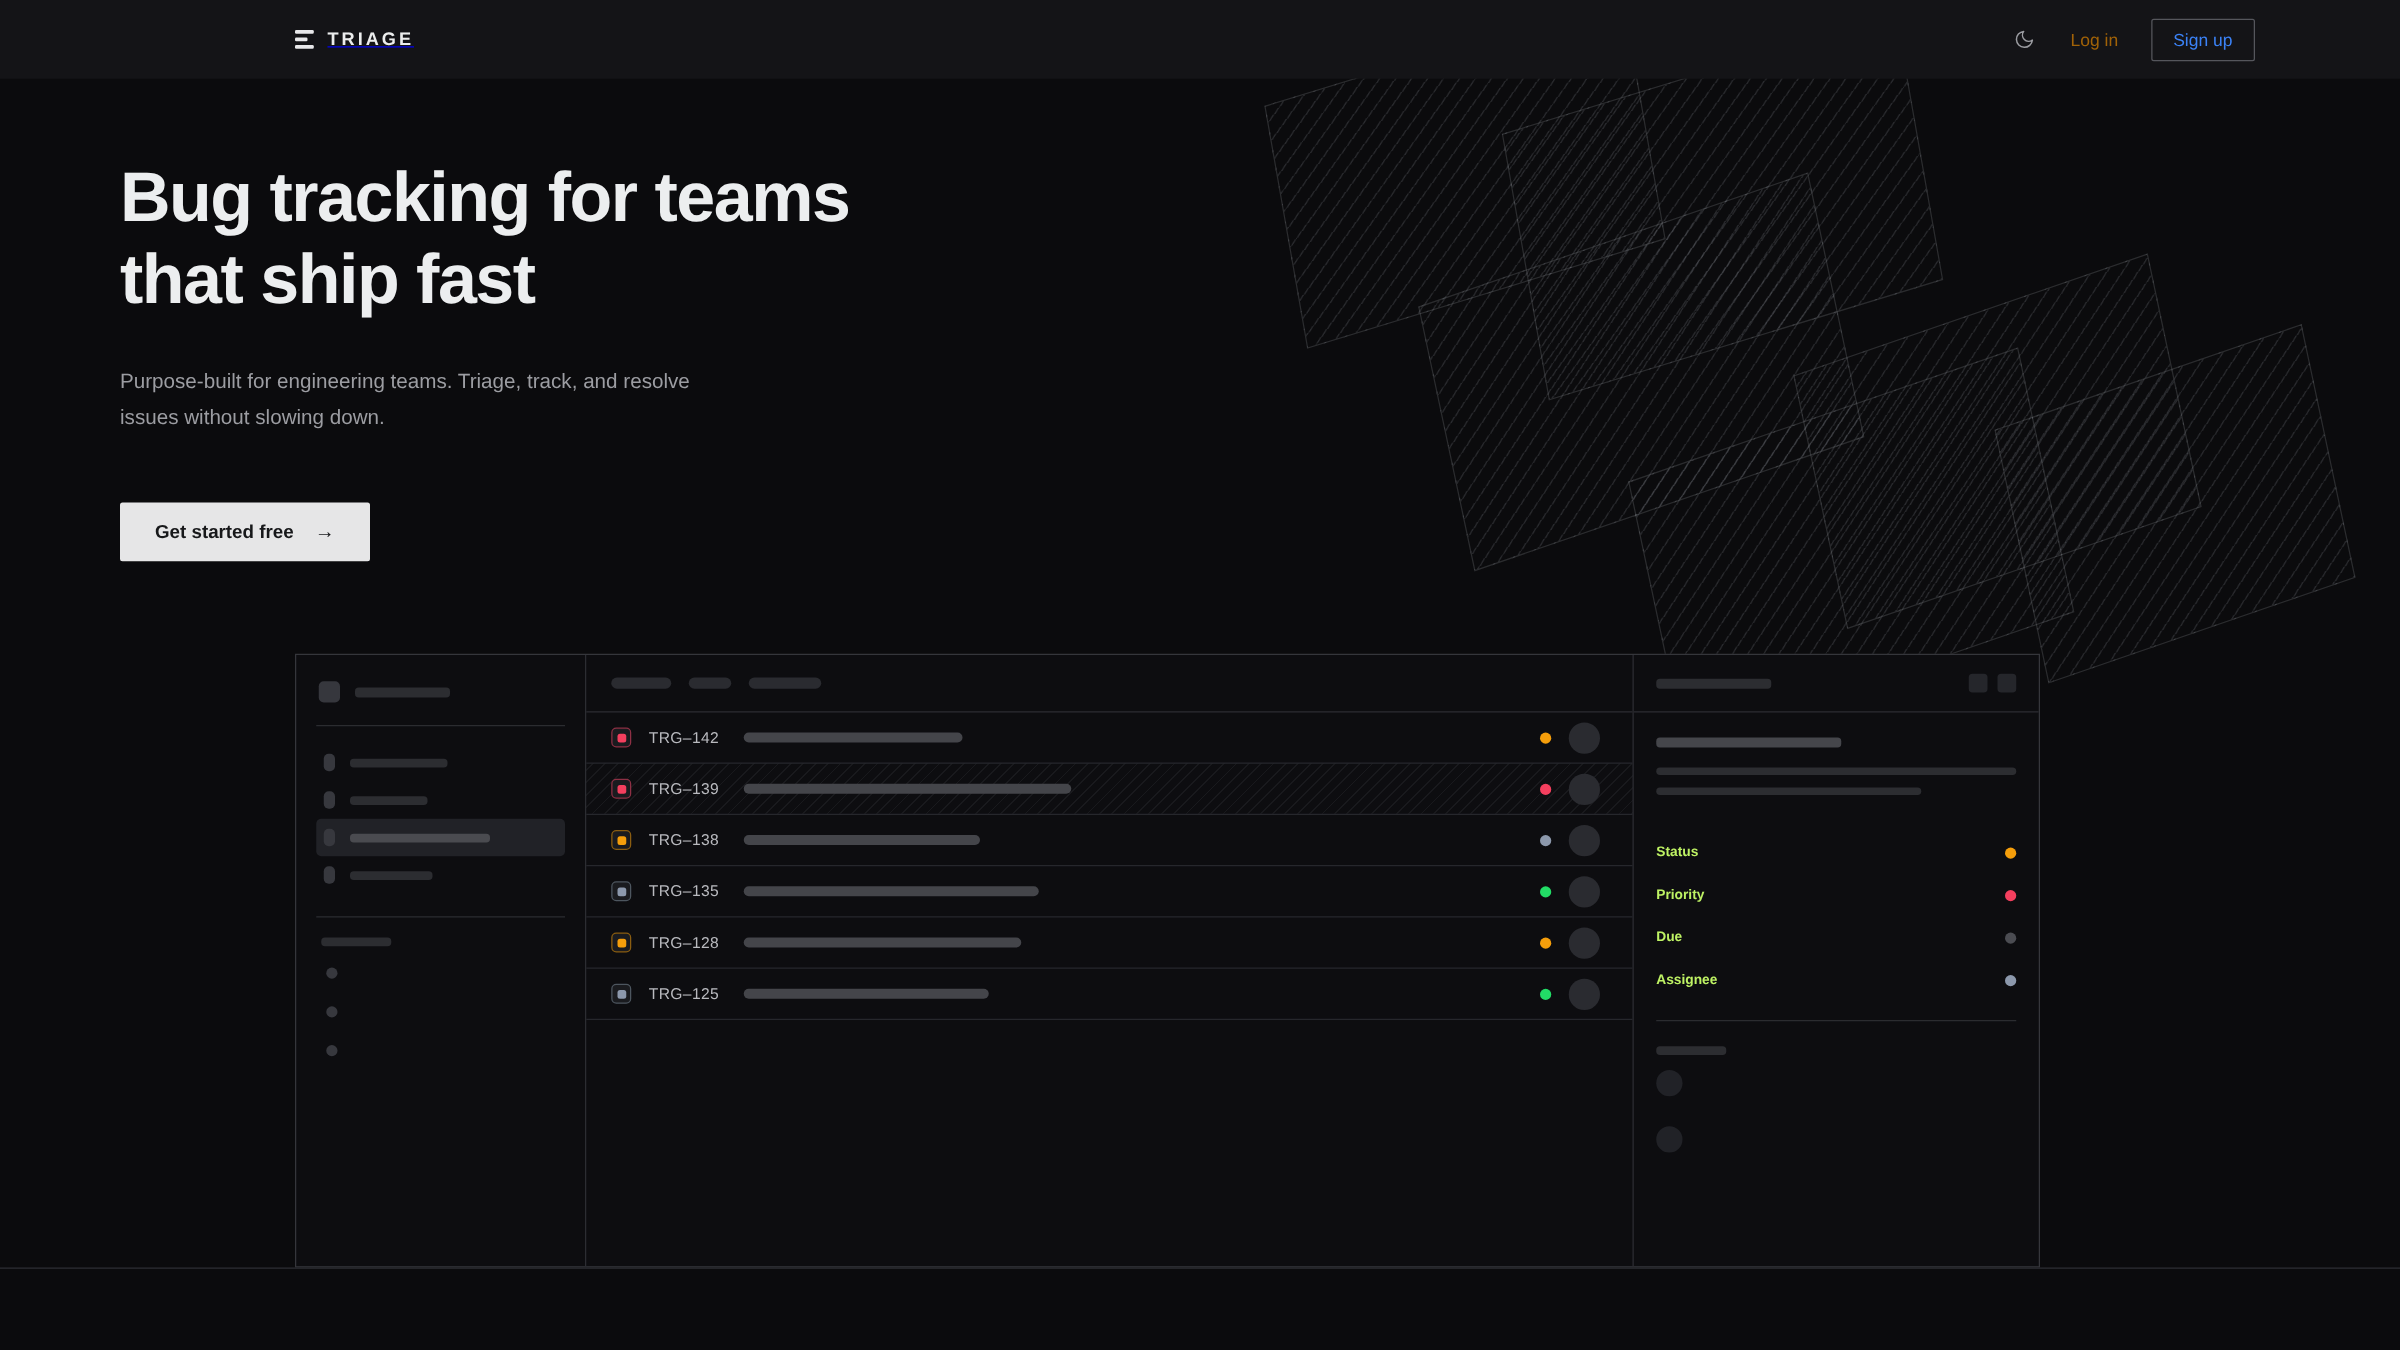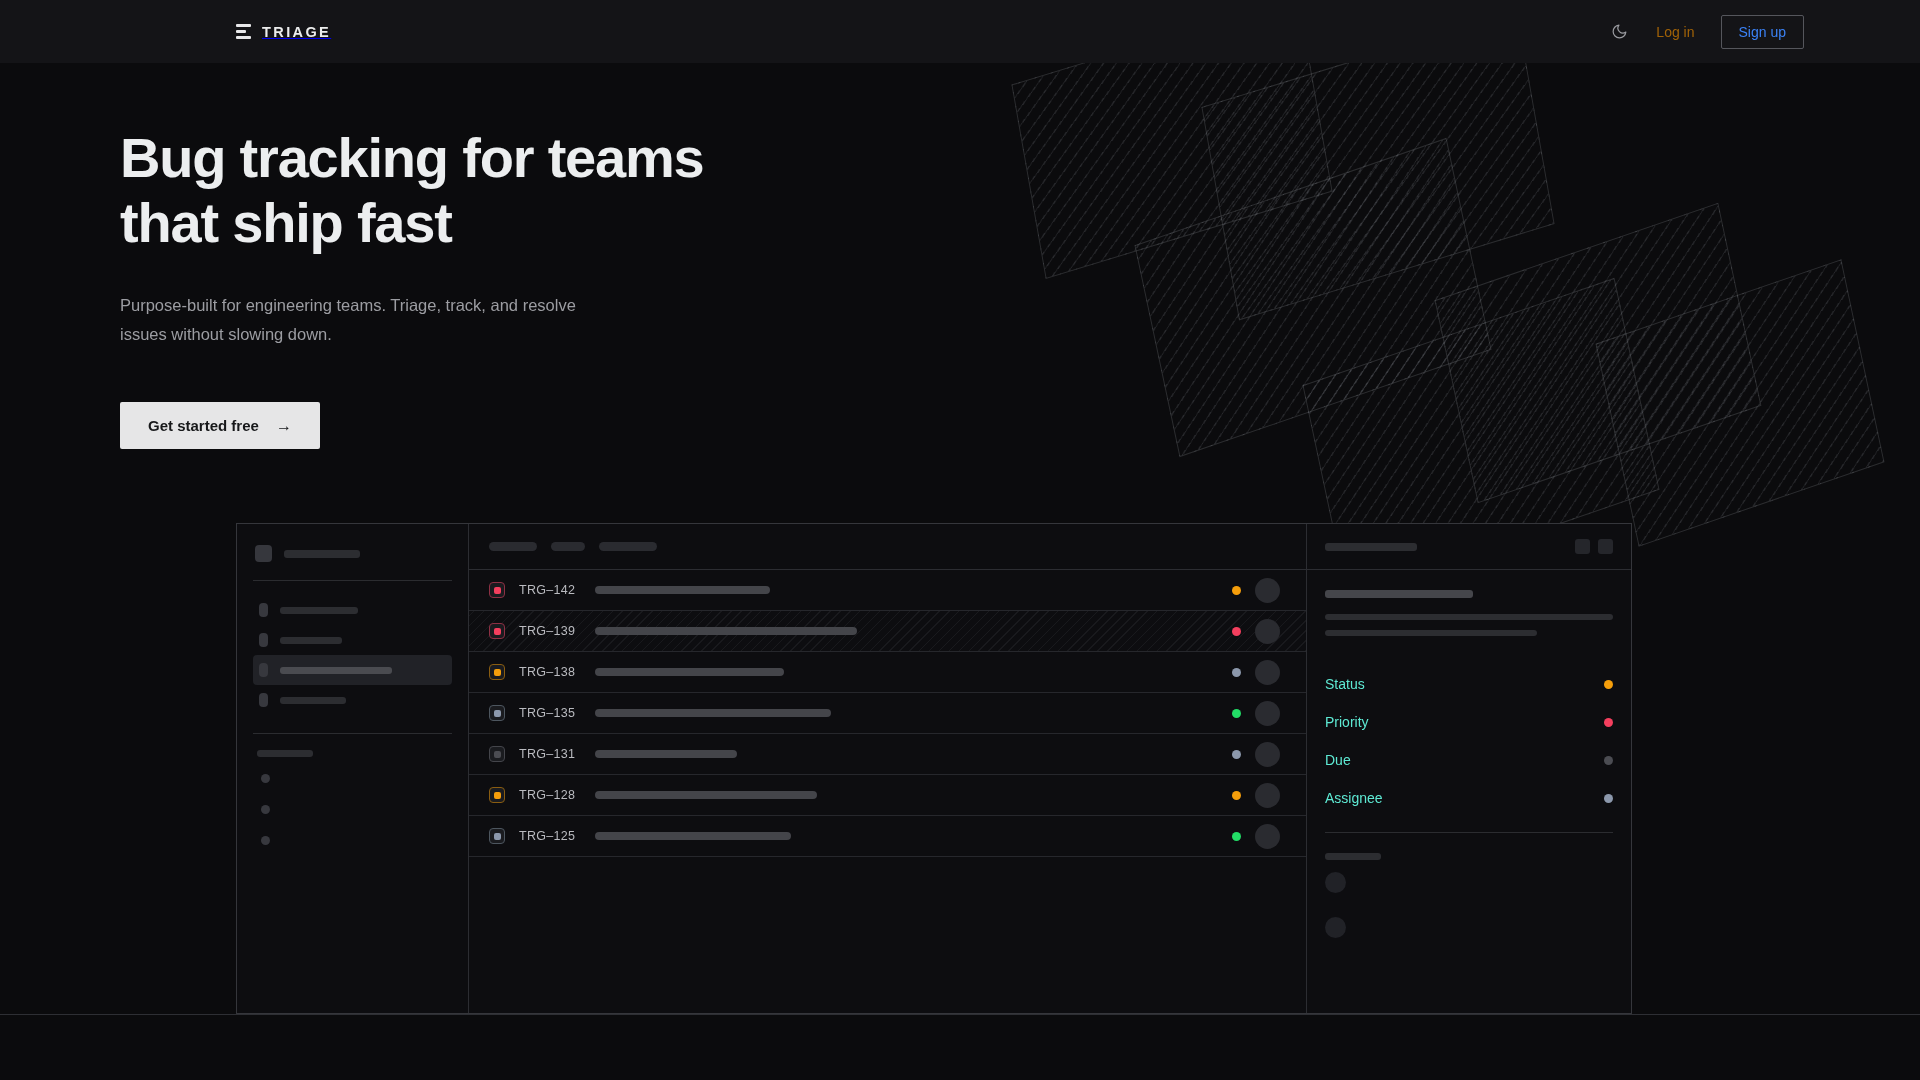--- a/index.html
+++ b/index.html
@@ -59,21 +59,21 @@
     color:#a16207; font-size:14px; text-decoration:none; cursor:pointer;
     background:none; border:none; font-family:inherit;
   }
   .signup-btn {
     border:1px solid #55565c; background:transparent;
     color:#3b82f6; font-size:14px; font-family:inherit;
     padding:8px 17px; cursor:pointer; border-radius:2px;
   }
 
   
-  .hero { position:relative; z-index:3; padding:63px 0 0 120px; }
+  .hero { position:relative; z-index:3; padding:63px 0 0 96px; }
   .hero h1 {
     color:#eceeef;
     font-size:56px; line-height:1.155; font-weight:700;
     letter-spacing:-1.2px;
     max-width:640px;
   }
   .hero-sub {
     margin-top:36px;
     color:#9c9da2; font-size:16.5px; line-height:1.72;
     max-width:480px;
@@ -156,21 +156,21 @@
     display:flex; align-items:center; padding:0 18px;
   }
   .panel-head-actions { margin-left:auto; display:flex; gap:8px; }
   .panel-sq { width:15px; height:15px; border-radius:3px; background:#25262b; }
   .panel-body { padding:20px 18px 0; }
   .panel-meta { margin-top:29px; }
   .meta-row {
     display:flex; align-items:center;
     padding:11px 0;
   }
-  .meta-label { color:#5eead4; font-size:14px; }
+  .meta-label { color:#bef264; font-size:11px;font-weight:bold; }
   .meta-dot { margin-left:auto; width:9px; height:9px; border-radius:50%; display:block; }
   .panel-div { height:1px; background:#2b2c30; margin:15px 0 0; }
   .comment-row { display:flex; align-items:center; padding:12px 0; }
   .comment-avatar { width:21px; height:21px; border-radius:50%; background:#212227; flex:0 0 21px; }
 
   
   .bottom-rule {
     position:absolute; left:0; top:1014px; width:100%; height:1px;
     background:#2e2f34; z-index:2;
   }
@@ -309,31 +309,20 @@
               <span style="background:#8c98ac"></span>
             </span>
             <span class="row-id">TRG–135</span>
             <span class="row-title" style="width:236px"></span>
             <span class="row-right">
               <span class="status-dot" style="background:#22dd66"></span>
               <span class="row-avatar"></span>
             </span>
           </div>
           <div class="row">
-            <span class="row-badge" style="border-color:#44454b">
-              <span style="background:#4b4c52"></span>
-            </span>
-            <span class="row-id">TRG–131</span>
-            <span class="row-title" style="width:142px"></span>
-            <span class="row-right">
-              <span class="status-dot" style="background:#8c98ac"></span>
-              <span class="row-avatar"></span>
-            </span>
-          </div>
-          <div class="row">
             <span class="row-badge" style="border-color:#8a5d11">
               <span style="background:#f59e0b"></span>
             </span>
             <span class="row-id">TRG–128</span>
             <span class="row-title" style="width:222px"></span>
             <span class="row-right">
               <span class="status-dot" style="background:#f59e0b"></span>
               <span class="row-avatar"></span>
             </span>
           </div>

